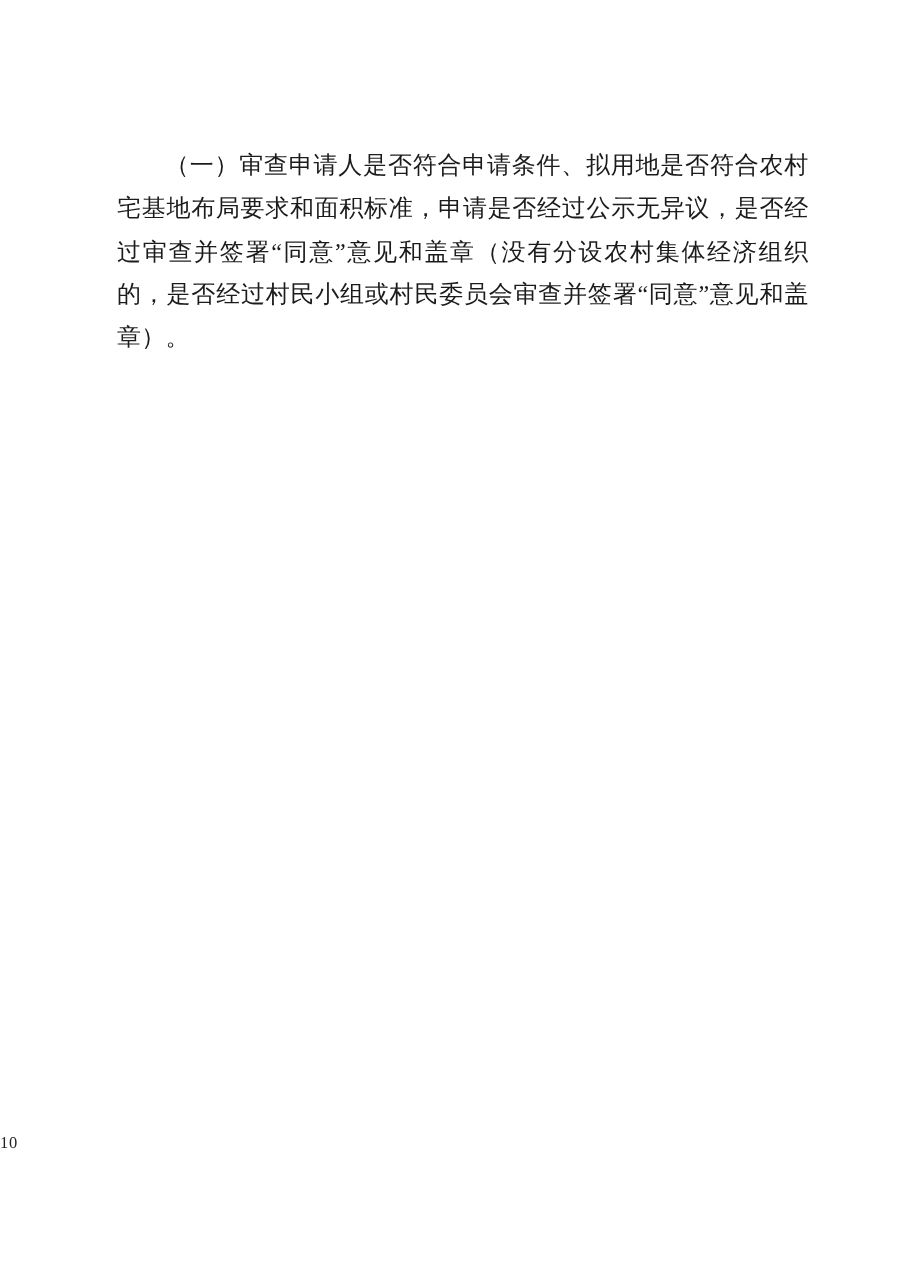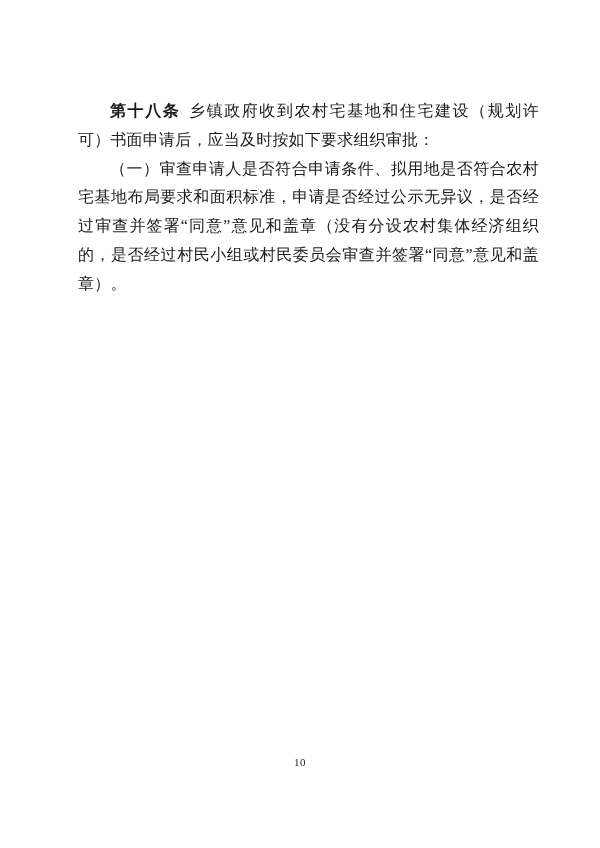--- a/index.html
+++ b/index.html
@@ -44,28 +44,26 @@
     margin-right: 0.55em;
   }
   .lead:empty {
     display: none;
   }
   .page-number {
     position: absolute;
     top: 756px;
     left: 0;
     width: 100%;
-    text-align: center;
     font-size: 11px;
     color: #222222;
     letter-spacing: 0.5px;
   }
 </style>
 </head>
 <body>
 
 <div class="page">
   <div class="content">
-    <p><span class="lead">第十八条</span><span>乡镇政府收到农村宅基地和住宅建设（规划许可）书面申请后，应当及时按如下要求组织审批：</span></p>
     <p><span>（一）审查申请人是否符合申请条件、拟用地是否符合农村宅基地布局要求和面积标准，申请是否经过公示无异议，是否经过审查并签署“同意”意见和盖章（没有分设农村集体经济组织的，是否经过村民小组或村民委员会审查并签署“同意”意见和盖章）。</span></p>
   </div>
   <div class="page-number">10</div>
 </div>
 
 </body></html>

